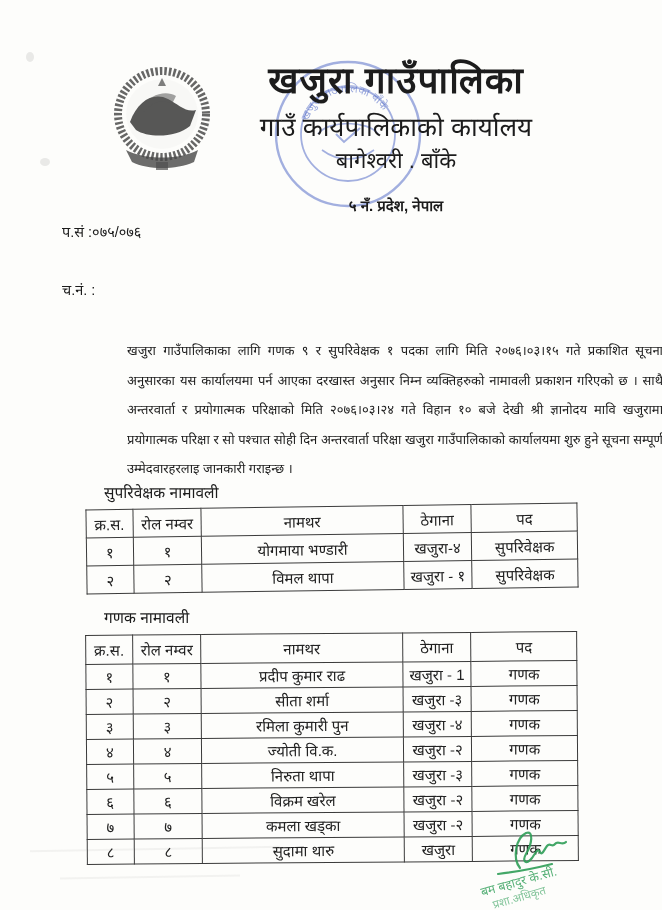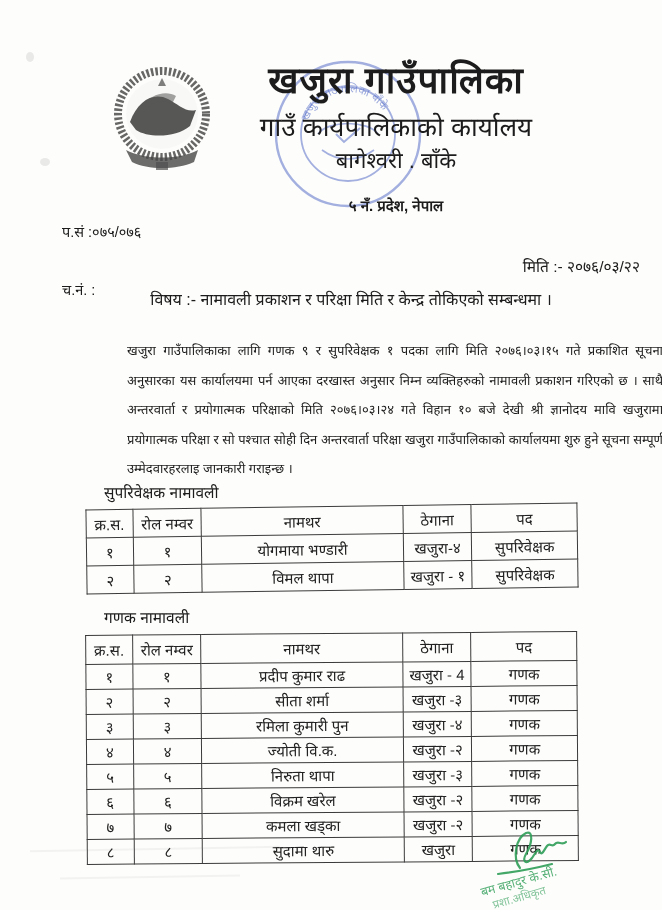--- a/index.html
+++ b/index.html
@@ -101,23 +101,21 @@
 
   <div class="header-text">
     <div class="title">खजुरा गाउँपालिका</div>
     <div class="office">गाउँ कार्यपालिकाको कार्यालय</div>
     <div class="address">बागेश्वरी . बाँके</div>
     <div class="province">५ नँ. प्रदेश, नेपाल</div>
   </div>
 
   <div class="ref-ps">प.सं :०७५/०७६</div>
   <div class="ref-ch">च.नं. :</div>
-  <div class="ref-date">मिति :- २०७६/०३/२२</div>
-
-  <div class="subject">विषय :-  नामावली प्रकाशन र परिक्षा मिति र केन्द्र तोकिएको सम्बन्धमा ।</div>
+
 
   <div class="body-par">खजुरा गाउँपालिकाका लागि गणक ९  र सुपरिवेक्षक १ पदका लागि मिति २०७६।०३।१५ गते प्रकाशित सूचना अनुसारका यस कार्यालयमा पर्न आएका दरखास्त अनुसार निम्न व्यक्तिहरुको नामावली प्रकाशन गरिएको छ । साथै अन्तरवार्ता र प्रयोगात्मक परिक्षाको मिति २०७६।०३।२४ गते विहान १० बजे देखी श्री ज्ञानोदय मावि खजुरामा प्रयोगात्मक परिक्षा र सो पश्चात सोही दिन अन्तरवार्ता परिक्षा खजुरा गाउँपालिकाको कार्यालयमा शुरु हुने सूचना सम्पूर्ण उम्मेदवारहरलाइ जानकारी गराइन्छ ।</div>
 
   <div class="sec-label sec1">सुपरिवेक्षक नामावली</div>
   <table class="roster t1">
     <thead>
         <tr>
           <th class="c0">क्र.स.</th>
           <th class="c1">रोल नम्वर</th>
           <th class="c2">नामथर</th>
@@ -152,21 +150,21 @@
           <th class="c2">नामथर</th>
           <th class="c3">ठेगाना</th>
           <th class="c4">पद</th>
         </tr>
       </thead>
     <tbody>
         <tr>
           <td class="c0">१</td>
           <td class="c1">१</td>
           <td class="c2">प्रदीप कुमार राढ</td>
-          <td class="c3">खजुरा - 4</td>
+          <td class="c3">खजुरा - 1</td>
           <td class="c4">गणक</td>
         </tr>
         <tr>
           <td class="c0">२</td>
           <td class="c1">२</td>
           <td class="c2">सीता शर्मा</td>
           <td class="c3">खजुरा -३</td>
           <td class="c4">गणक</td>
         </tr>
         <tr>

